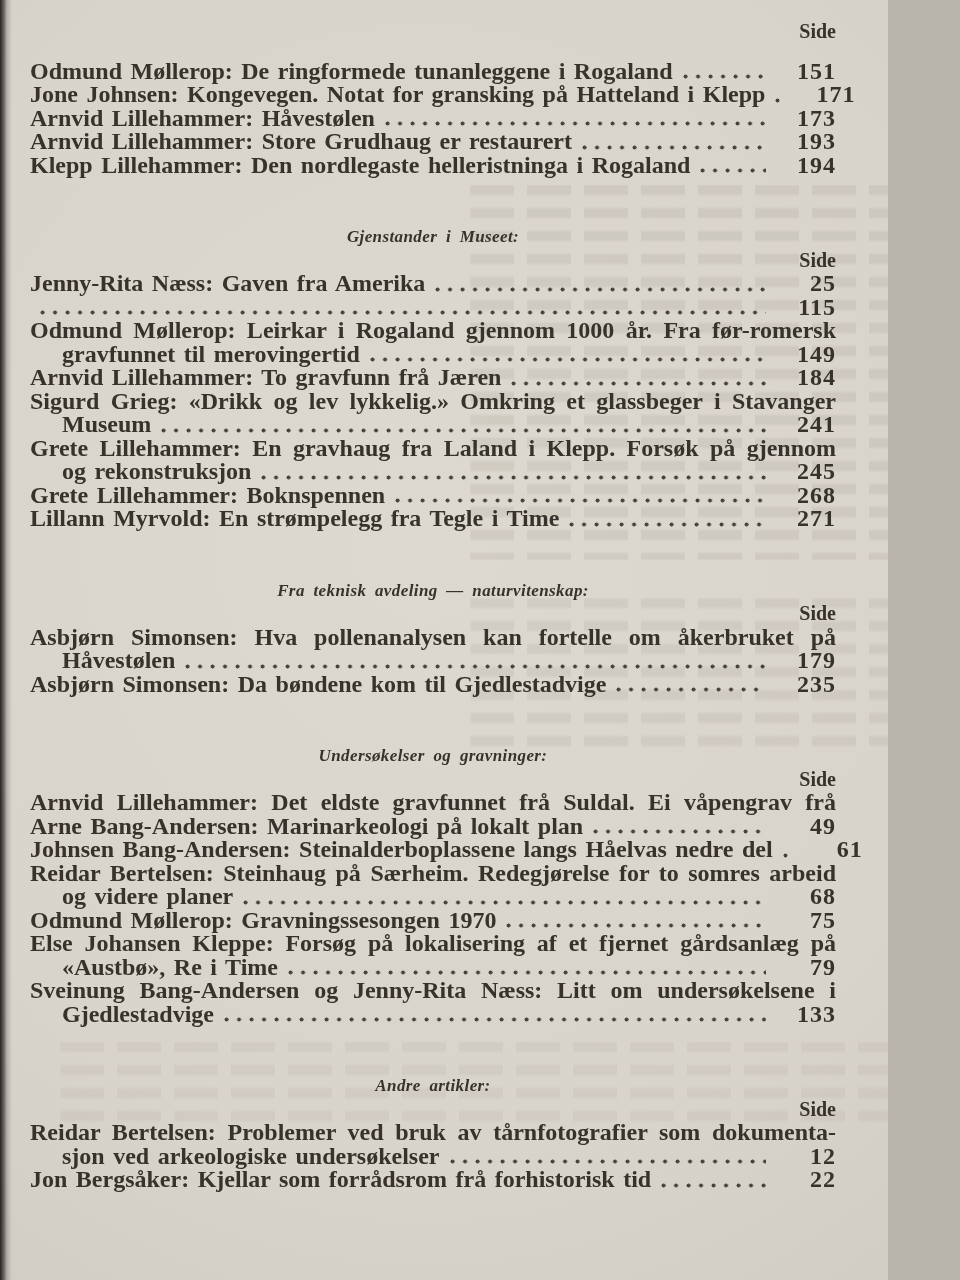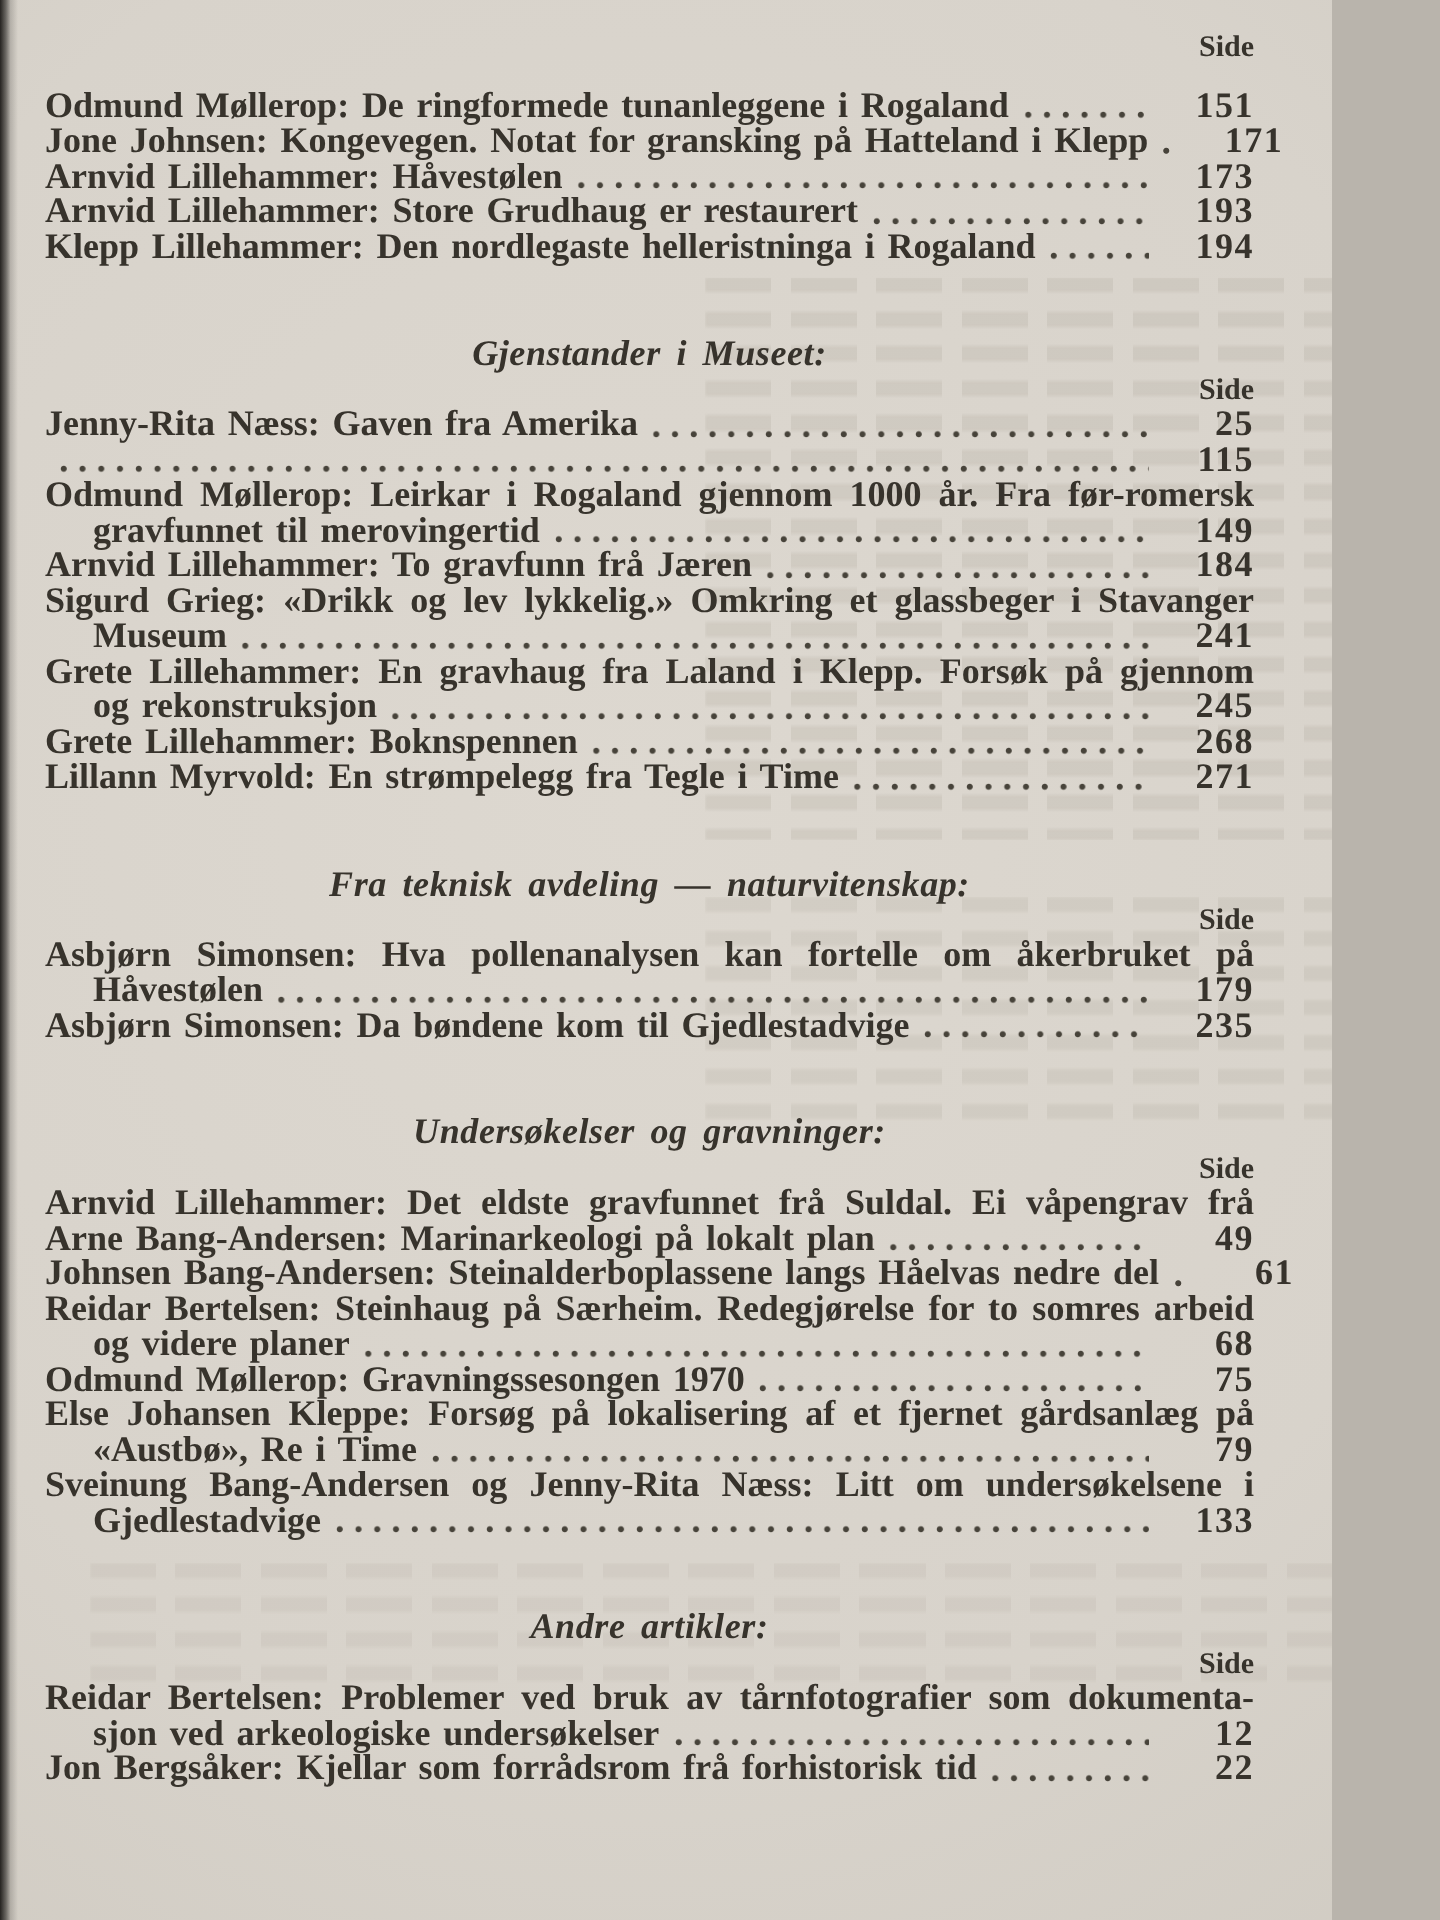--- a/index.html
+++ b/index.html
@@ -46,21 +46,21 @@
   .num{width:58px;min-width:58px;text-align:right;letter-spacing:1px;}
   .side-row{
     display:flex;justify-content:flex-end;
     line-height:23.5px;font-size:20px;
   }
   .side-row.gap{margin-bottom:16px;}
   .heading{
     margin:48px 0 0 0;
     text-align:center;
     font-style:italic;font-weight:700;
-    font-size:24px;line-height:23.5px;
+    font-size:17px;line-height:23.5px;
     letter-spacing:0.4px;word-spacing:4px;
   }
   
   .bleed{
     position:absolute;z-index:1;opacity:0.085;
     filter:blur(1.1px);
     background:repeating-linear-gradient(to bottom,
       rgba(88,78,58,0.95) 0 10px, transparent 10px 23px);
     -webkit-mask-image:repeating-linear-gradient(to right, #000 0 44px, transparent 44px 57px);
     mask-image:repeating-linear-gradient(to right, #000 0 44px, transparent 44px 57px);

